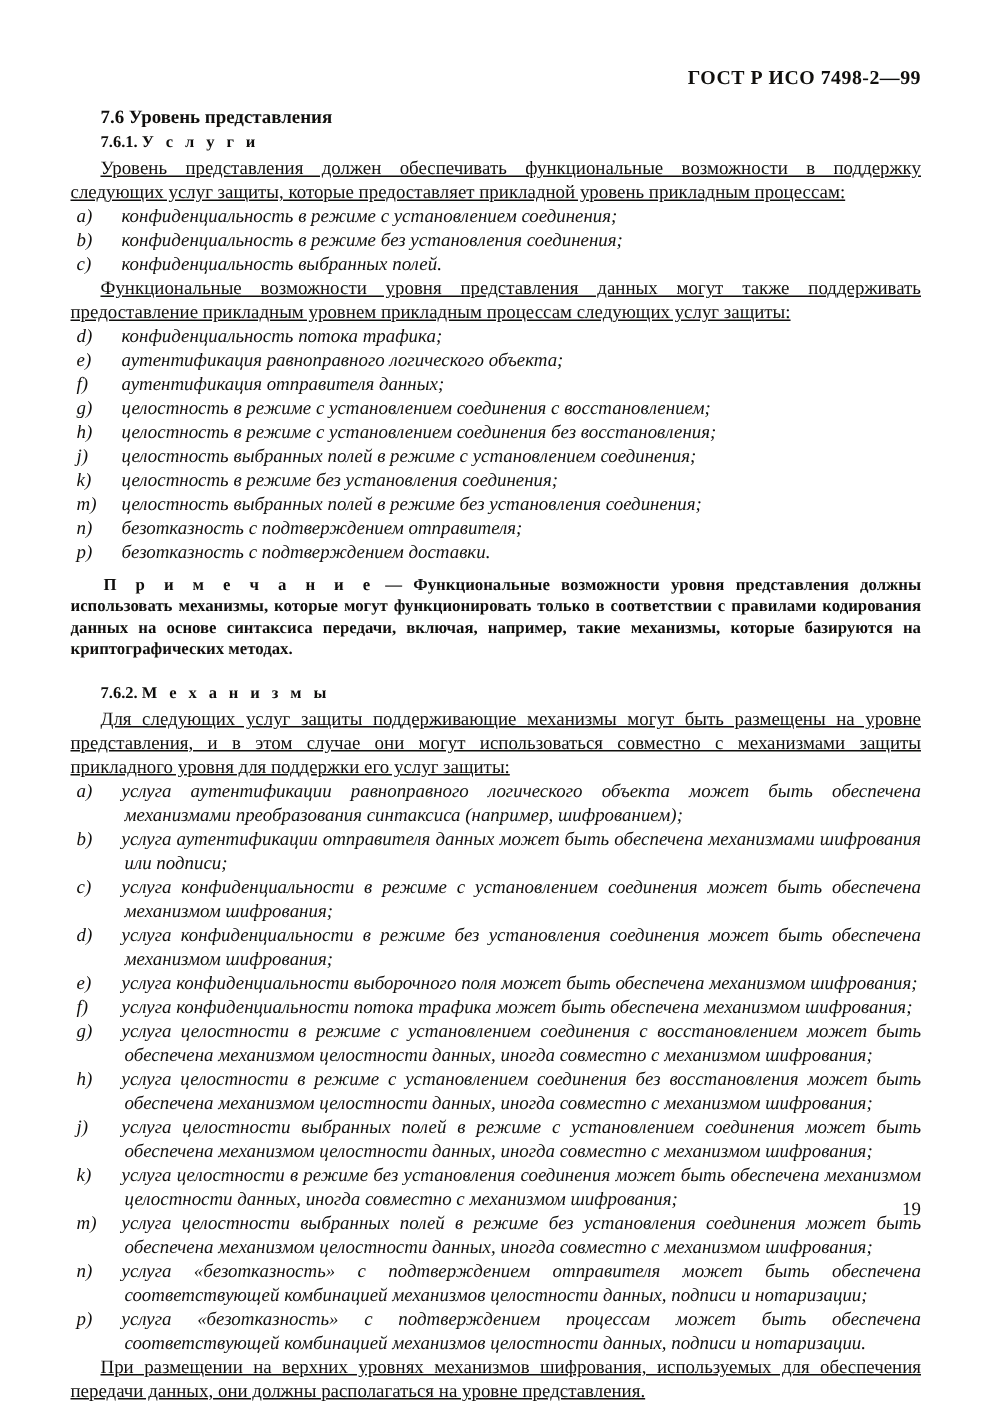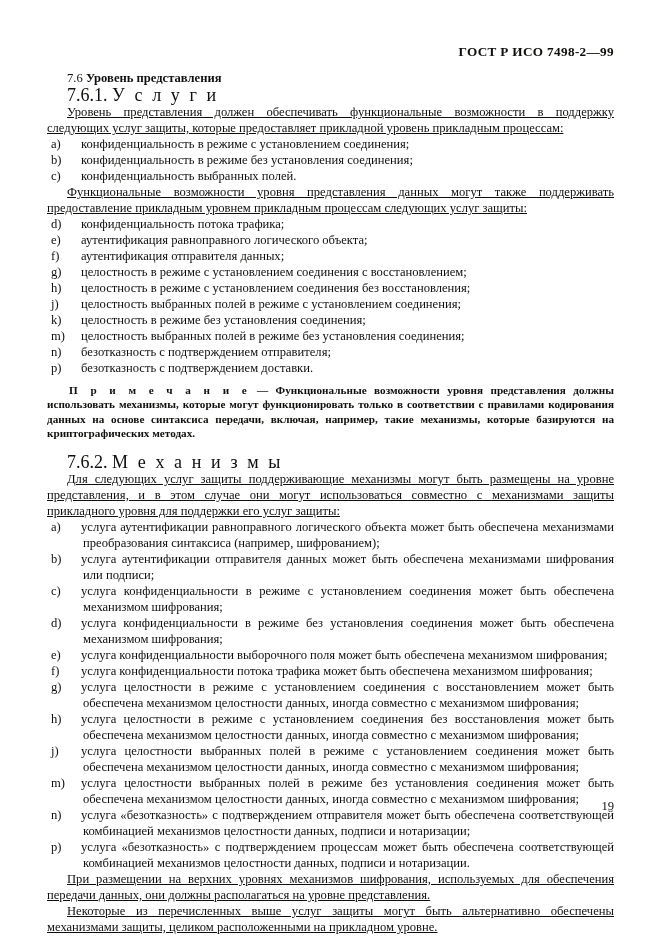--- a/index.html
+++ b/index.html
@@ -34,49 +34,50 @@
     top: 70px;
     width: 567px;
   }
   .section-heading {
     font-size: 12.6px;
     margin: 0 0 1px 0;
     padding-left: 20px;
     line-height: 16px;
   }
   .section-heading .num {
-    font-weight: normal;
+    font-weight: bold;
     text-align: center;
   }
   .section-heading .ttl {
     font-weight: bold;
   }
   .subsection-heading {
-    font-size: 18px;
+    font-size: 11px;
     margin: 0 0 1px 0;
     padding-left: 20px;
     line-height: 16px;
-    font-weight: normal;
+    font-weight: bold;
   }
   .spaced {
     letter-spacing: 2.6px;
   }
   p.body {
     font-size: 12.6px;
     line-height: 16px;
     margin: 0;
     text-align: justify;
     text-indent: 20px;
     hyphens: manual;
     text-decoration: underline;
   }
   .list {
     margin: 0;
     padding: 0;
     list-style: none;
+    font-style: italic;
   }
   .list li {
     font-size: 12.6px;
     line-height: 16px;
     margin: 0;
     padding-left: 36px;
     text-indent: -16px;
     text-align: justify;
   }
   .list li .mk {
@@ -156,20 +157,21 @@
     <ul class="list">
       <li><span class="mk">a)</span><span>услуга аутентификации равноправного логического объекта может быть обеспечена механизмами преобразования синтаксиса (например, шифрованием);</span></li>
       <li><span class="mk">b)</span><span>услуга аутентификации отправителя данных может быть обеспечена механизмами шифрования или подписи;</span></li>
       <li><span class="mk">c)</span><span>услуга конфиденциальности в режиме с установлением соединения может быть обеспечена механизмом шифрования;</span></li>
       <li><span class="mk">d)</span><span>услуга конфиденциальности в режиме без установления соединения может быть обеспечена механизмом шифрования;</span></li>
       <li><span class="mk">e)</span><span>услуга конфиденциальности выборочного поля может быть обеспечена механизмом шифрования;</span></li>
       <li><span class="mk">f)</span><span>услуга конфиденциальности потока трафика может быть обеспечена механизмом шифрования;</span></li>
       <li><span class="mk">g)</span><span>услуга целостности в режиме с установлением соединения с восстановлением может быть обеспечена механизмом целостности данных, иногда совместно с механизмом шифрования;</span></li>
       <li><span class="mk">h)</span><span>услуга целостности в режиме с установлением соединения без восстановления может быть обеспечена механизмом целостности данных, иногда совместно с механизмом шифрования;</span></li>
       <li><span class="mk">j)</span><span>услуга целостности выбранных полей в режиме с установлением соединения может быть обеспечена механизмом целостности данных, иногда совместно с механизмом шифрования;</span></li>
+      <li><span class="mk">k)</span><span>услуга целостности в режиме без установления соединения может быть обеспечена механизмом целостности данных, иногда совместно с механизмом шифрования;</span></li>
       <li><span class="mk">m)</span><span>услуга целостности выбранных полей в режиме без установления соединения может быть обеспечена механизмом целостности данных, иногда совместно с механизмом шифрования;</span></li>
       <li><span class="mk">n)</span><span>услуга «безотказность» с подтверждением отправителя может быть обеспечена соответствующей комбинацией механизмов целостности данных, подписи и нотаризации;</span></li>
       <li><span class="mk">p)</span><span>услуга «безотказность» с подтверждением процессам может быть обеспечена соответствующей комбинацией механизмов целостности данных, подписи и нотаризации.</span></li>
     </ul>
 
     <p class="body">При размещении на верхних уровнях механизмов шифрования, используемых для обеспечения передачи данных, они должны располагаться на уровне представления.</p>
 
     <p class="body">Некоторые из перечисленных выше услуг защиты могут быть альтернативно обеспечены механизмами защиты, целиком расположенными на прикладном уровне.</p>
 
   </div>

